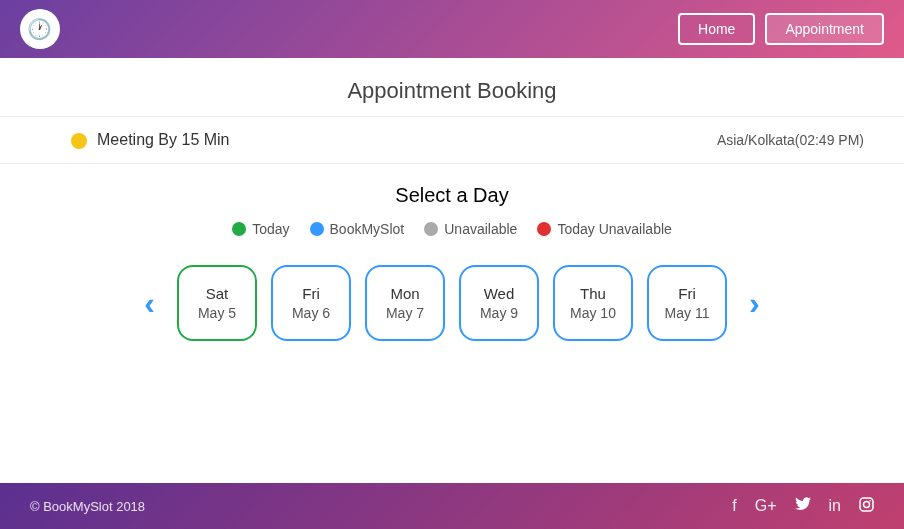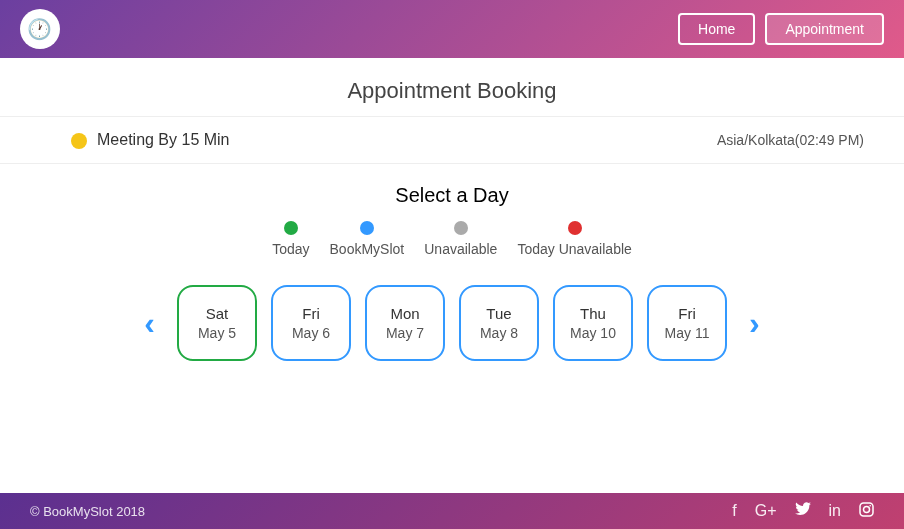--- a/index.html
+++ b/index.html
@@ -135,21 +135,20 @@
       align-items: center;
       gap: 20px;
       margin-bottom: 28px;
       font-size: 14px;
       color: #555;
     }
     .legend-item {
       display: flex;
       align-items: center;
       gap: 6px;
-      flex-direction: column;
     }
     .dot {
       width: 14px;
       height: 14px;
       border-radius: 50%;
       flex-shrink: 0;
     }
     .dot-green { background: #22aa44; }
     .dot-blue { background: #3399ff; }
     .dot-gray { background: #aaa; }
@@ -199,21 +198,21 @@
     }
     .day-card .day-date {
       font-size: 14px;
       color: #555;
       margin-top: 3px;
     }
 
     
     .footer {
       background: linear-gradient(135deg, #5b3090 0%, #c04070 100%);
-      height: 36px;
+      height: 46px;
       display: flex;
       align-items: center;
       justify-content: space-between;
       padding: 0 30px;
     }
     .footer-copy {
       color: rgba(255,255,255,0.85);
       font-size: 13px;
     }
     .footer-social {
@@ -285,22 +284,22 @@
     </div>
           <div class="day-card">
       <span class="day-name">Fri</span>
       <span class="day-date">May 6</span>
     </div>
           <div class="day-card">
       <span class="day-name">Mon</span>
       <span class="day-date">May 7</span>
     </div>
           <div class="day-card">
-      <span class="day-name">Tue</span>
-      <span class="day-date">May 8</span>
+      <span class="day-name">Wed</span>
+      <span class="day-date">May 9</span>
     </div>
           <div class="day-card">
       <span class="day-name">Thu</span>
       <span class="day-date">May 10</span>
     </div>
           <div class="day-card">
       <span class="day-name">Fri</span>
       <span class="day-date">May 11</span>
     </div>
         </div>

